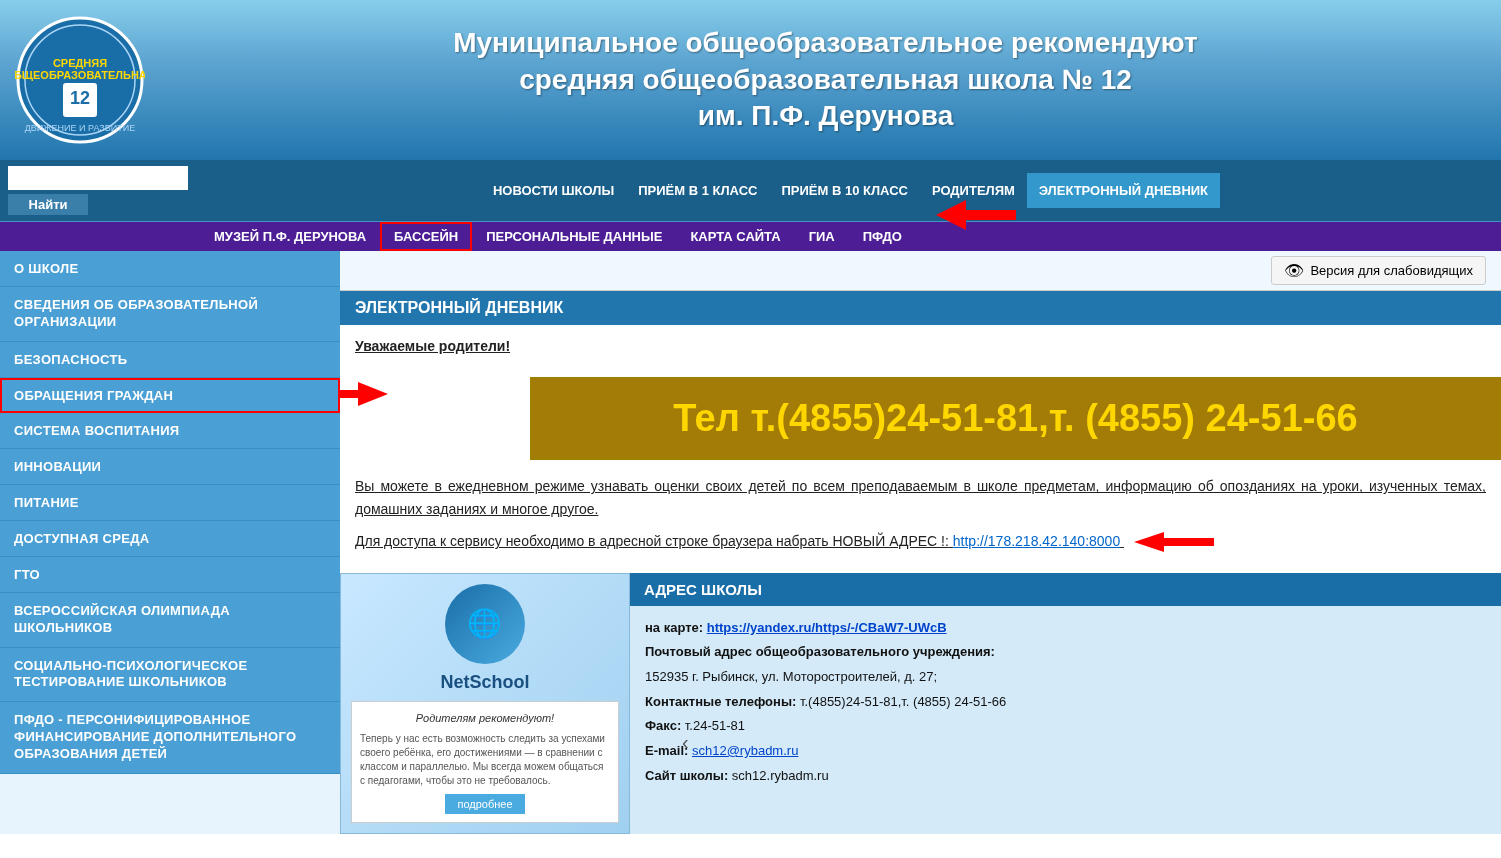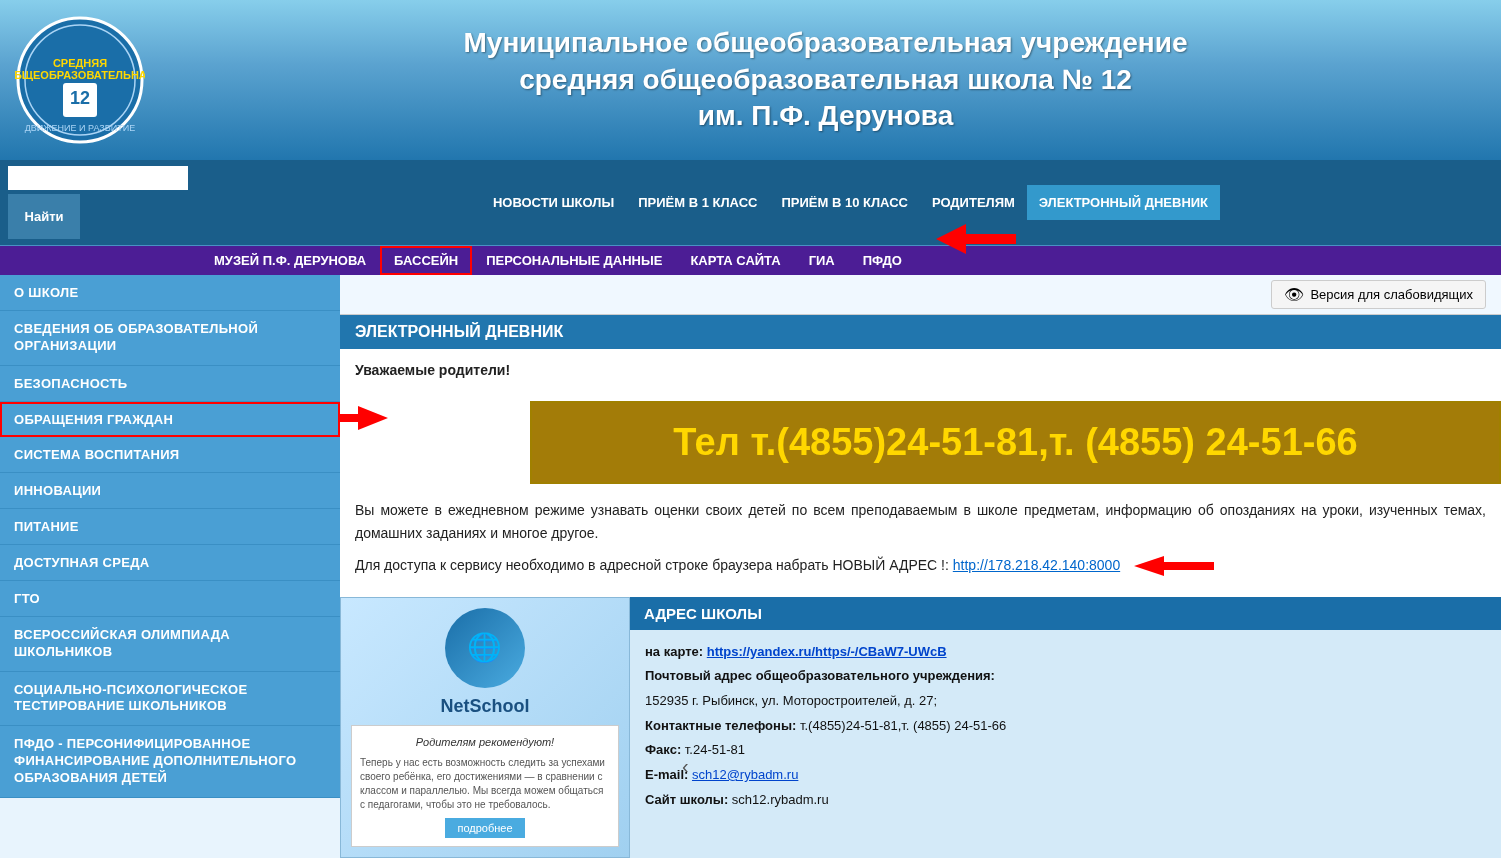--- a/index.html
+++ b/index.html
@@ -27,54 +27,54 @@
 
     
     .visibility-bar { display: flex; justify-content: flex-end; padding: 5px 15px; background: #f0f8ff; border-bottom: 1px solid #ccc; }
     .visibility-btn { display: flex; align-items: center; gap: 6px; background: #f5f5f5; border: 1px solid #ccc; padding: 4px 12px; font-size: 13px; cursor: pointer; border-radius: 3px; }
 
     
     .section-title { background: #2176AE; color: #fff; padding: 8px 15px; font-size: 16px; font-weight: bold; text-transform: uppercase; }
 
     
     .content-text { padding: 10px 15px; font-size: 14px; line-height: 1.6; color: #222; }
-    .content-text p { margin-bottom: 10px; text-align: justify; }
+    .content-text p { margin-bottom: 10px; text-align: justify; text-decoration: underline; }
     .content-text a { color: #0066cc; }
 
   </style>
 </head>
 <body>
 
 <div class="header">
   <div class="header-logo">
     <svg viewBox="0 0 130 130" xmlns="http://www.w3.org/2000/svg">
       <circle cx="65" cy="65" r="62" fill="#1a6ea8" stroke="#fff" stroke-width="3"></circle>
       <circle cx="65" cy="65" r="55" fill="none" stroke="#aad4f5" stroke-width="1.5"></circle>
       <text x="65" y="52" text-anchor="middle" fill="#FFD700" font-size="11" font-weight="bold">СРЕДНЯЯ</text>
       <text x="65" y="64" text-anchor="middle" fill="#FFD700" font-size="11" font-weight="bold">ОБЩЕОБРАЗОВАТЕЛЬНАЯ</text>
       <rect x="48" y="68" width="34" height="34" rx="3" fill="#fff"></rect>
       <text x="65" y="89" text-anchor="middle" fill="#1a6ea8" font-size="18" font-weight="bold">12</text>
       <text x="65" y="116" text-anchor="middle" fill="#aad4f5" font-size="9">ДВИЖЕНИЕ И РАЗВИТИЕ</text>
     </svg>
   </div>
   <div class="header-title">
     <h1>
-      <span>Муниципальное общеобразовательная  учреждение</span><br>
+      <span>Муниципальное общеобразовательное  рекомендуют</span><br>
       <span>средняя общеобразовательная школа № 12</span><br>
       <span>им. П.Ф. Дерунова</span>
     </h1>
   </div>
 </div>
 
 <div class="nav-bar">
 
   <div style="display:flex; align-items:stretch; background:#1a5e8a;">
     <div style="display:flex; flex-direction:column; padding:6px 8px; background:#1a5e8a; min-width:200px; justify-content:center;">
       <input type="text" style="width: 180px; height: 24px; font-size: 12px; border: none; padding: 2px 5px;" placeholder="">
-      <button style="margin-top:4px; width:72px; background:#3a7faa; color:#fff; border:none; font-size:13px; font-weight:bold; cursor:pointer; padding:15px 0;">Найти</button>
+      <button style="margin-top:4px; width:80px; background:#3a7faa; color:#fff; border:none; font-size:13px; font-weight:bold; cursor:pointer; padding:3px 0;">Найти</button>
     </div>
     <div style="display:flex; align-items:center; flex:1; justify-content:center;">
       <a href="#" style="color:#fff; text-decoration:none; font-size:13px; font-weight:bold; padding:10px 12px; display:block; text-transform:uppercase;">НОВОСТИ ШКОЛЫ</a>
       <a href="#" style="color:#fff; text-decoration:none; font-size:13px; font-weight:bold; padding:10px 12px; display:block; text-transform:uppercase;">ПРИЁМ В 1 КЛАСС</a>
       <a href="#" style="color:#fff; text-decoration:none; font-size:13px; font-weight:bold; padding:10px 12px; display:block; text-transform:uppercase;">ПРИЁМ В 10 КЛАСС</a>
       <a href="#" style="color:#fff; text-decoration:none; font-size:13px; font-weight:bold; padding:10px 12px; display:block; text-transform:uppercase;">РОДИТЕЛЯМ</a>
       <a href="#" style="color:#fff; text-decoration:none; font-size:13px; font-weight:bold; padding:10px 12px; display:block; text-transform:uppercase; background:#3399cc;">ЭЛЕКТРОННЫЙ ДНЕВНИК</a>
     </div>
   </div>
 

